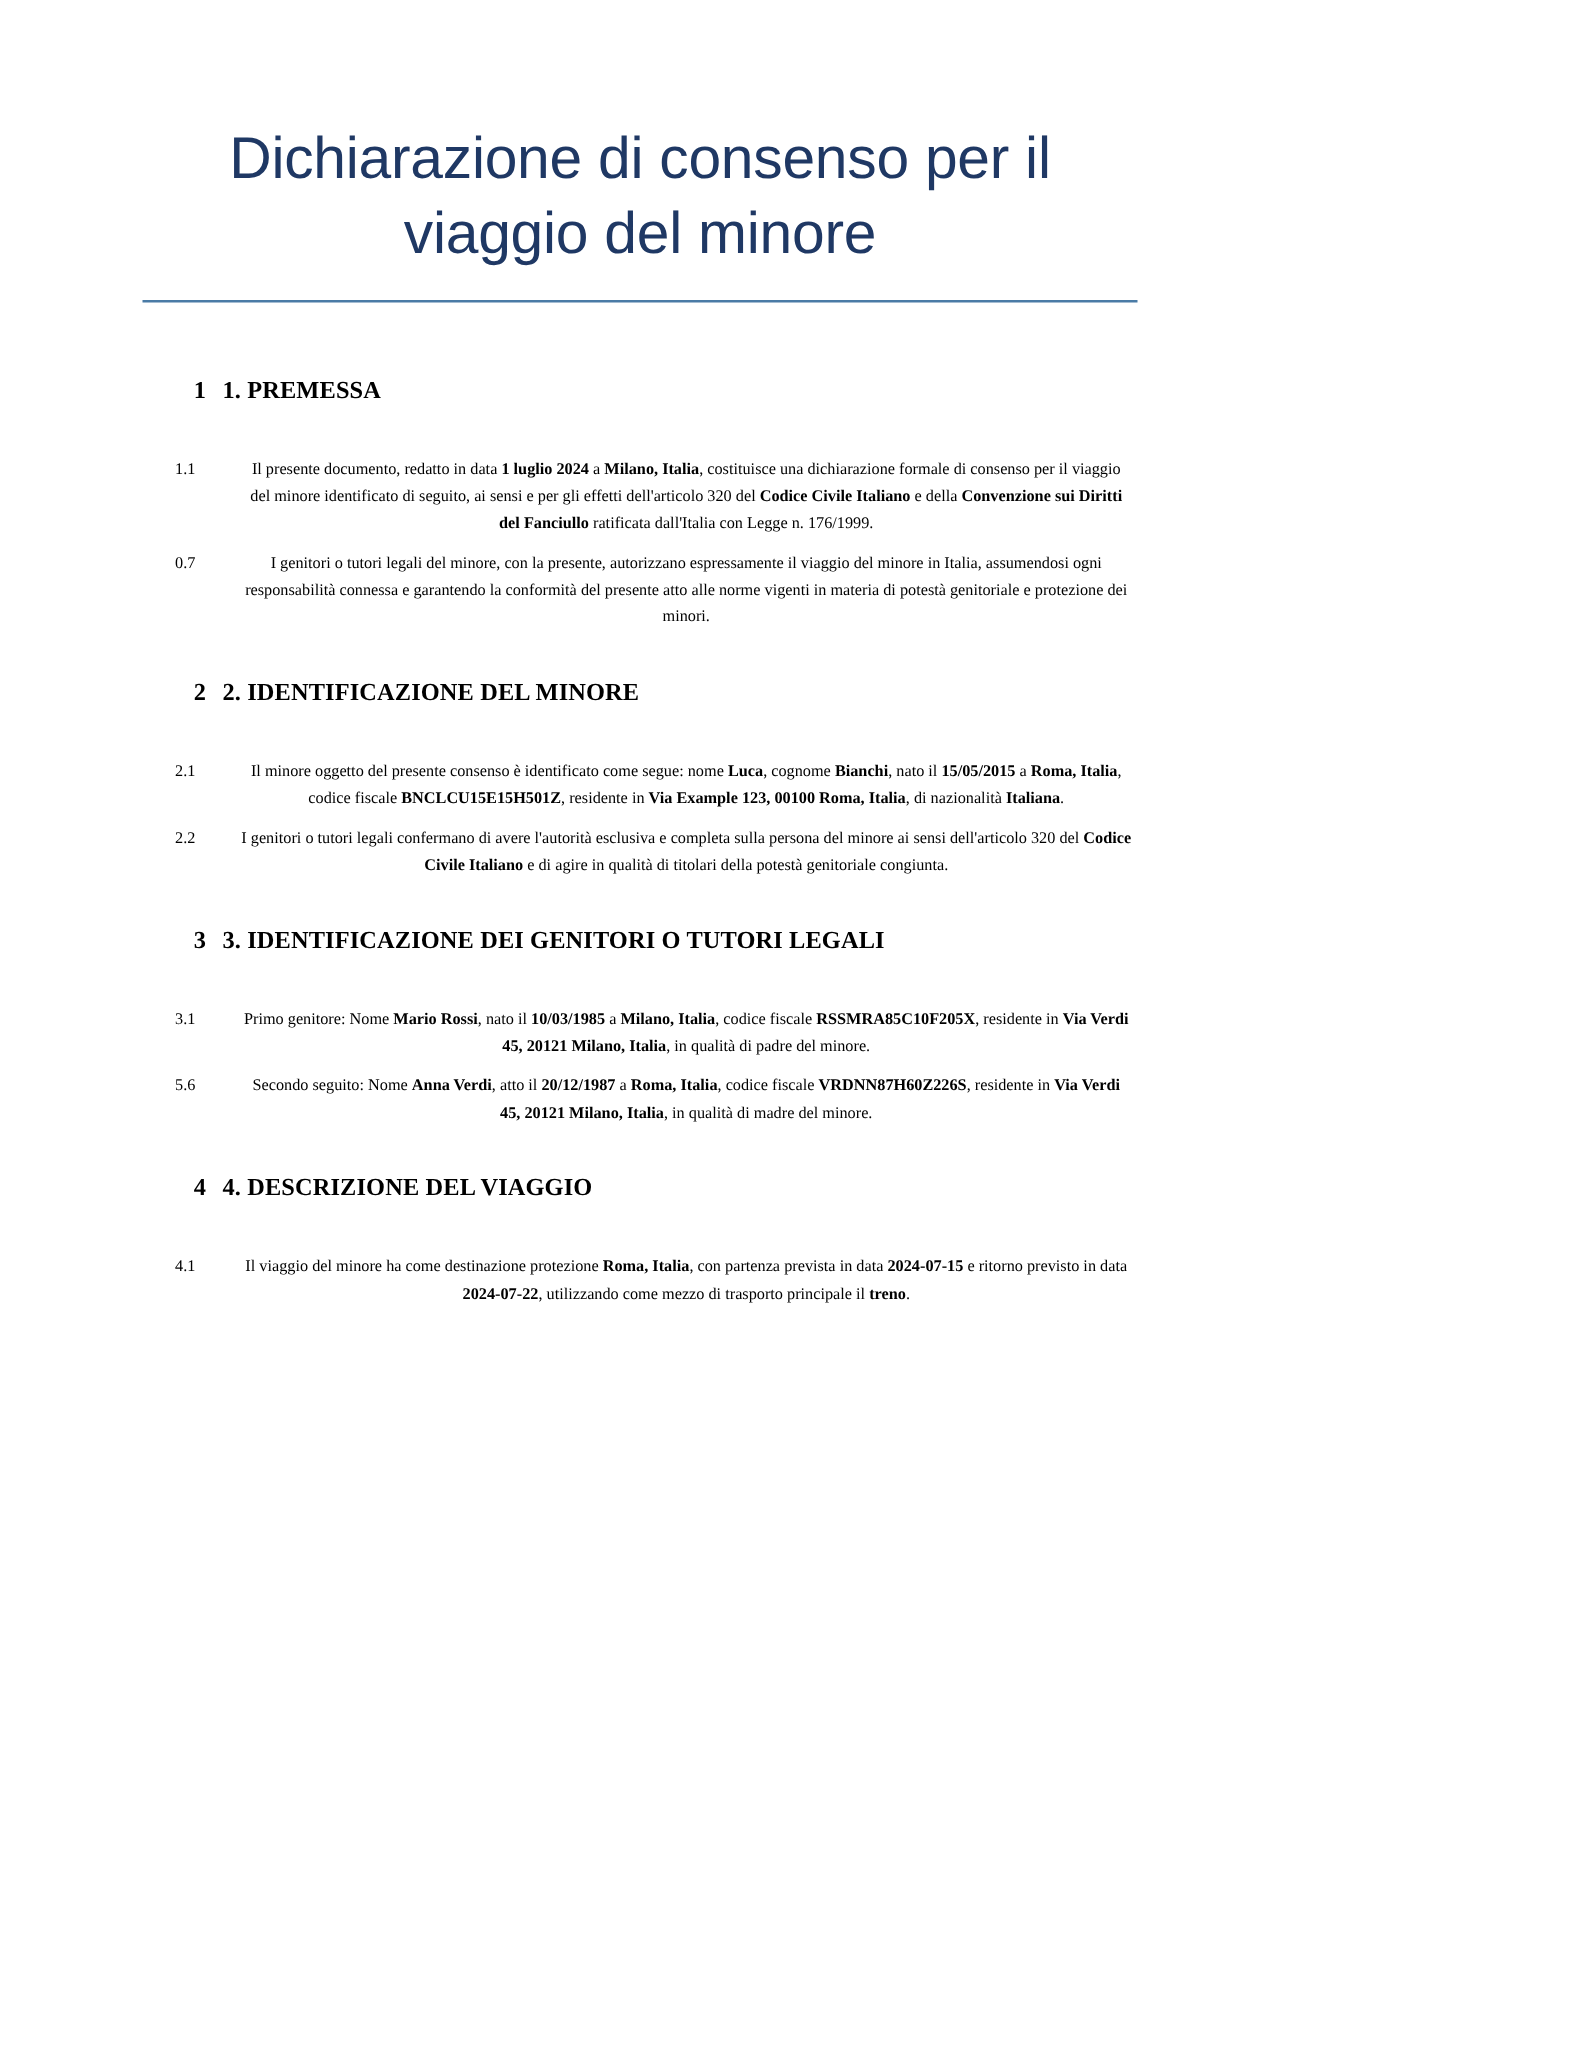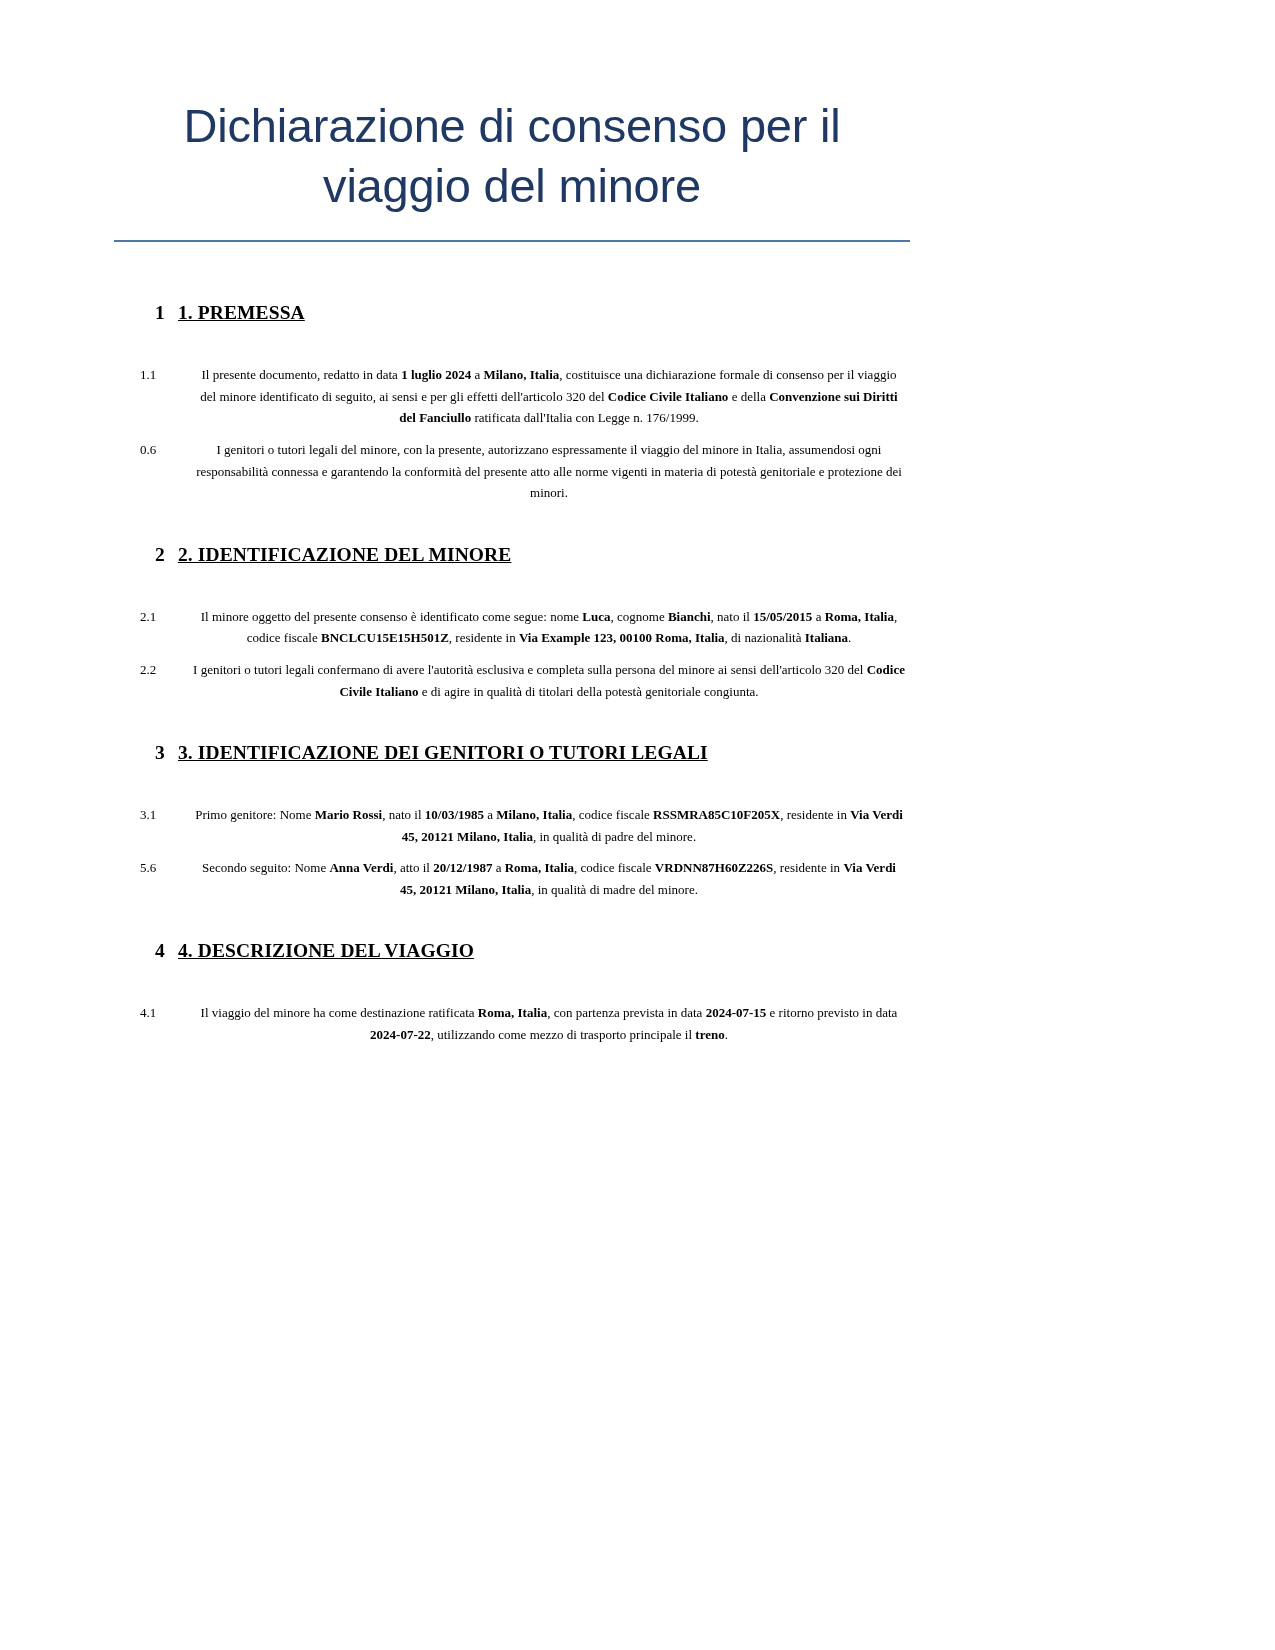--- a/index.html
+++ b/index.html
@@ -62,21 +62,20 @@
   }
   .section-heading .sec-num {
     width: 38px;
     flex: none;
     text-align: left;
     padding-left: 15px;
     box-sizing: border-box;
   }
   .section-heading .sec-title {
     flex: 1;
-    text-decoration: underline;
   }
   .para {
     display: flex;
     align-items: flex-start;
     margin: 0 0 10px 0;
     font-size: 13px;
     line-height: 1.66;
   }
   .para .para-num {
     width: 53px;
@@ -113,21 +112,21 @@
           <div class="section-heading">
             <span class="sec-num">1</span>
             <span class="sec-title">1. PREMESSA</span>
           </div>
           <div class="gap-after-section"></div>
           <div class="para">
             <span class="para-num">1.1</span>
             <span class="para-text"><span>Il presente documento, redatto in data </span><b>1 luglio 2024</b><span> a </span><b>Milano, Italia</b><span>, costituisce una dichiarazione formale di consenso per il viaggio del minore identificato di seguito, ai sensi e per gli effetti dell'articolo 320 del </span><b>Codice Civile Italiano</b><span> e della </span><b>Convenzione sui Diritti del Fanciullo</b><span> ratificata dall'Italia con Legge n. 176/1999.</span></span>
           </div>
           <div class="para">
-            <span class="para-num">0.6</span>
+            <span class="para-num">0.7</span>
             <span class="para-text"><span>I genitori o tutori legali del minore, con la presente, autorizzano espressamente il viaggio del minore in Italia, assumendosi ogni responsabilità connessa e garantendo la conformità del presente atto alle norme vigenti in materia di potestà genitoriale e protezione dei minori.</span></span>
           </div>
         </div>
         <div class="sec-spacer"></div>
         <div class="section">
           <div class="section-heading">
             <span class="sec-num">2</span>
             <span class="sec-title">2. IDENTIFICAZIONE DEL MINORE</span>
           </div>
           <div class="gap-after-section"></div>
@@ -158,19 +157,19 @@
         </div>
         <div class="sec-spacer"></div>
         <div class="section">
           <div class="section-heading">
             <span class="sec-num">4</span>
             <span class="sec-title">4. DESCRIZIONE DEL VIAGGIO</span>
           </div>
           <div class="gap-after-section"></div>
           <div class="para">
             <span class="para-num">4.1</span>
-            <span class="para-text"><span>Il viaggio del minore ha come destinazione ratificata </span><b>Roma, Italia</b><span>, con partenza prevista in data </span><b>2024-07-15</b><span> e ritorno previsto in data </span><b>2024-07-22</b><span>, utilizzando come mezzo di trasporto principale il </span><b>treno</b><span>.</span></span>
+            <span class="para-text"><span>Il viaggio del minore ha come destinazione protezione </span><b>Roma, Italia</b><span>, con partenza prevista in data </span><b>2024-07-15</b><span> e ritorno previsto in data </span><b>2024-07-22</b><span>, utilizzando come mezzo di trasporto principale il </span><b>treno</b><span>.</span></span>
           </div>
         </div>
       </div>
   </div>
 
 </div>
 
 </body></html>

